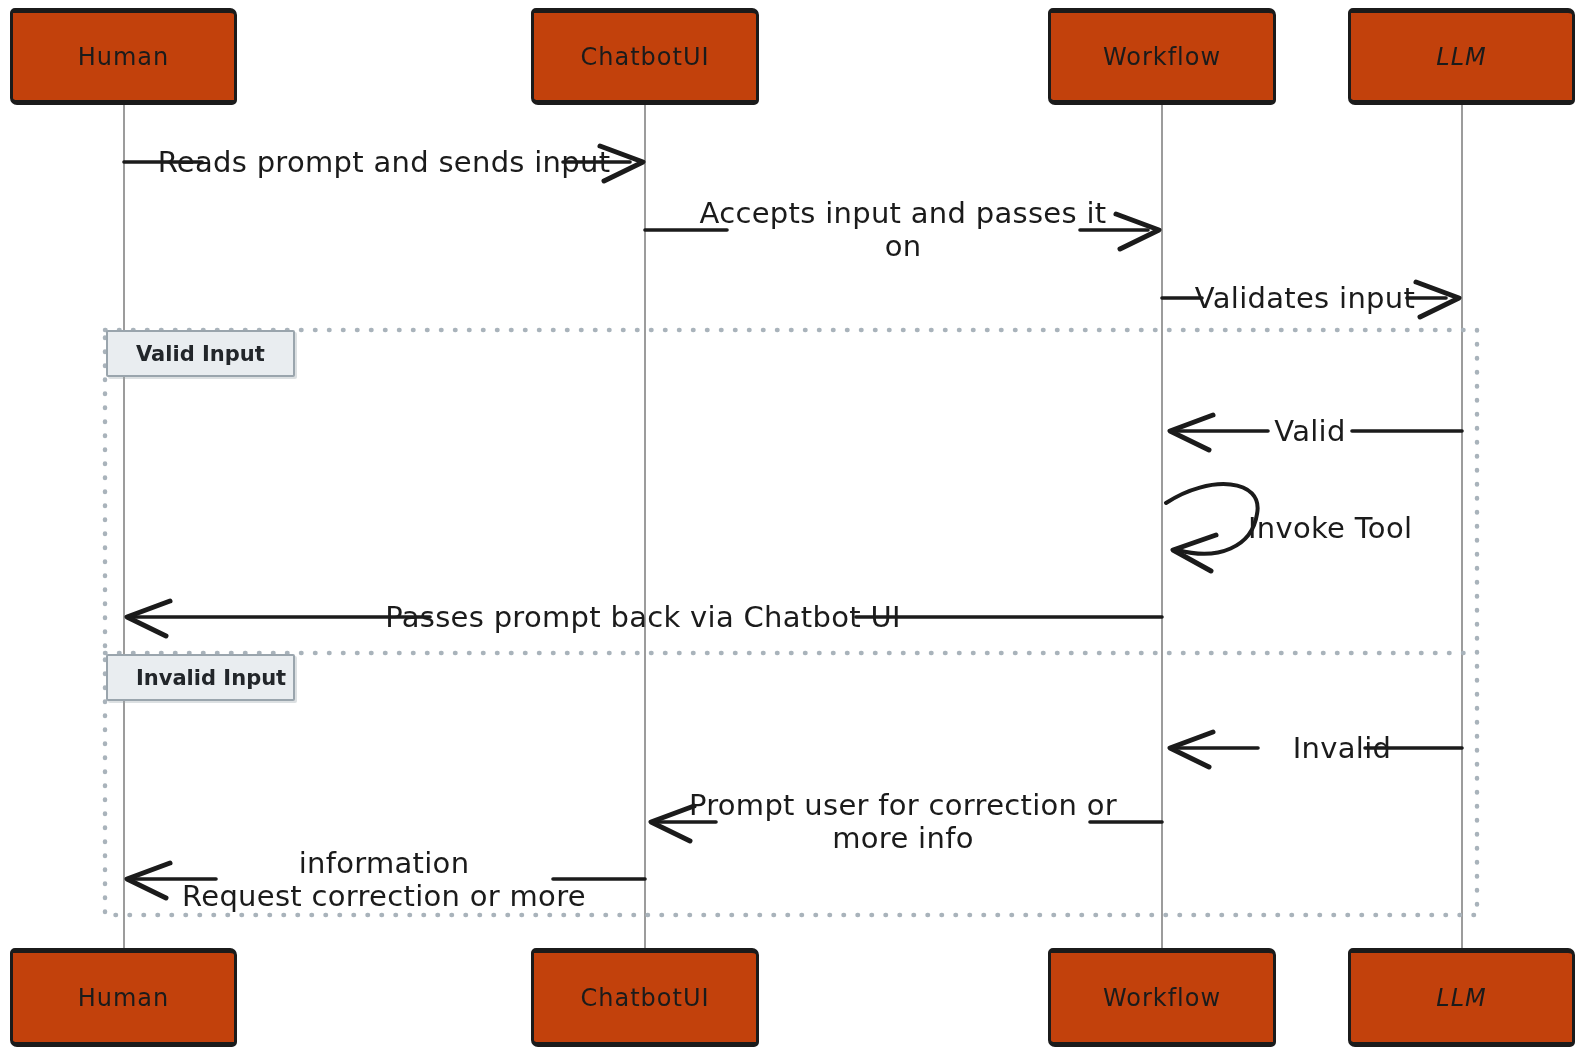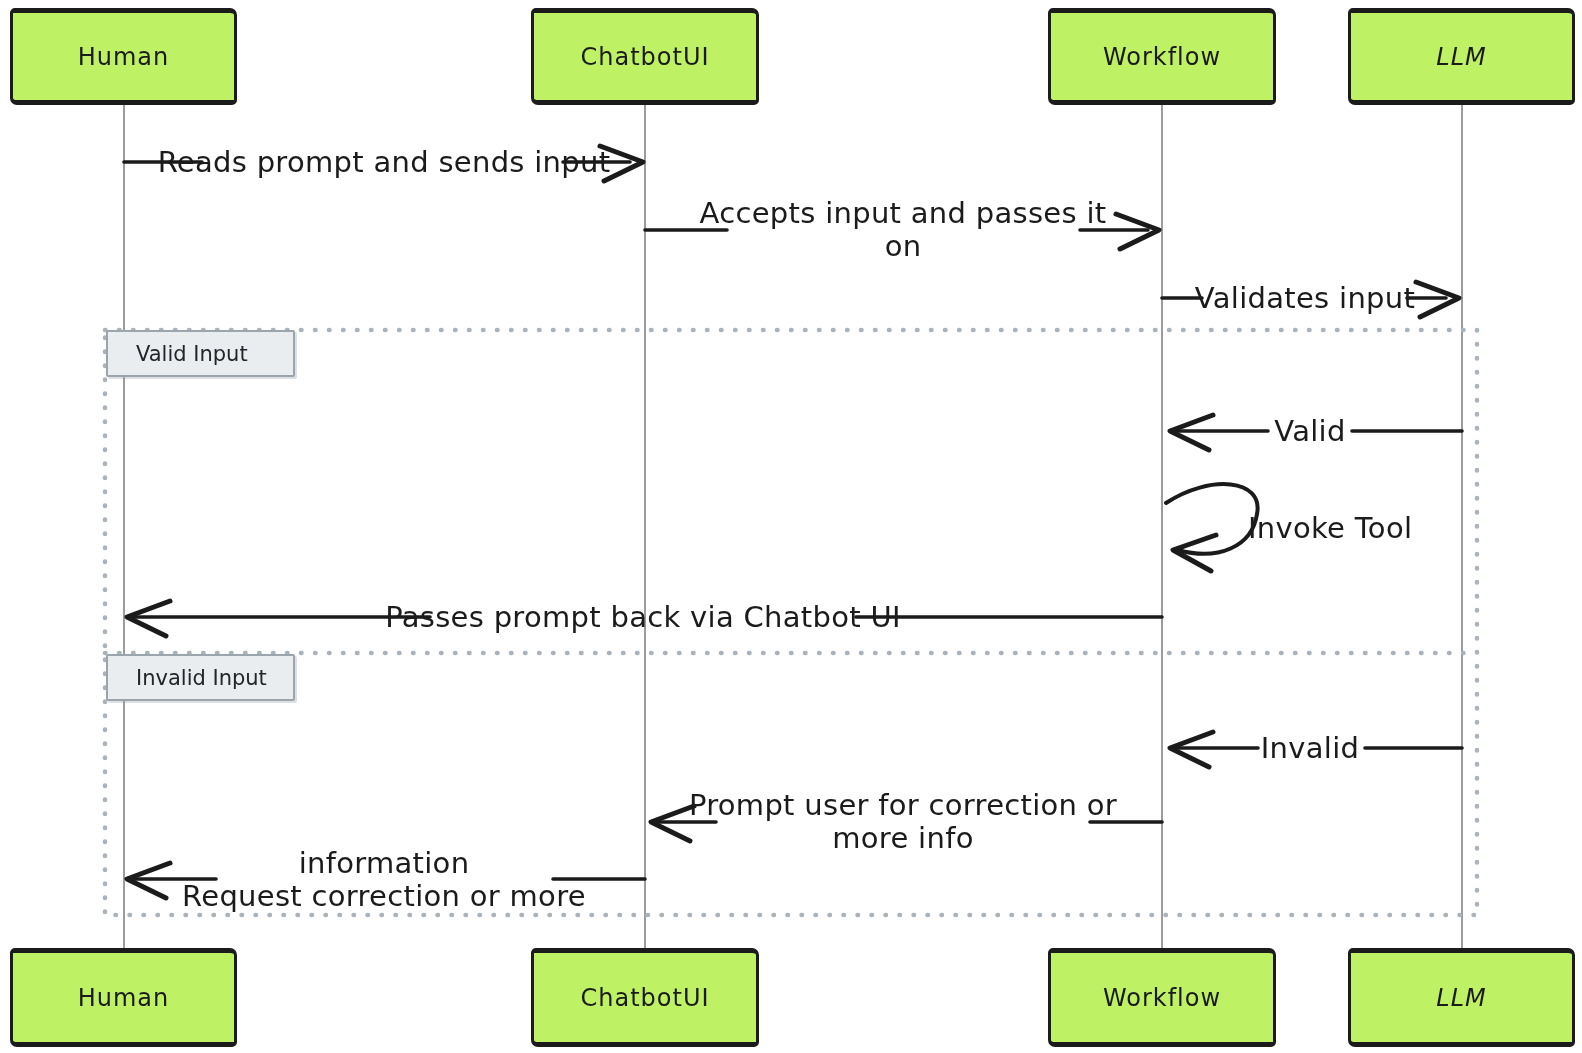--- a/index.html
+++ b/index.html
@@ -8,21 +8,21 @@
     width:1582px;height:1053px;
     background:#ffffff;
     font-family:"DejaVu Sans", sans-serif;
     color:#1b1b1b;
     overflow:hidden;
   }
   .stage svg{position:absolute;left:0;top:0;}
   
   .pbox{
     position:absolute;
-    background:#bef264;
+    background:#c2410c;
     border:3px solid #1b1b1b;
     border-top-width:5px;border-bottom-width:5px;
     border-radius:5px 7px 5px 7px;
     box-sizing:border-box;
     display:flex;align-items:center;justify-content:center;
     font-size:24px;letter-spacing:1px;
   }
   .pbox.italic span{font-style:italic;}
   
   .msg{
@@ -40,21 +40,21 @@
   
   .flabel{
     position:absolute;
     width:189px;height:47px;
     background:#e9edf0;
     border:2.5px solid #9aa5ad;
     box-sizing:border-box;
     box-shadow:2px 2px 0 rgba(154,165,173,0.35);
     display:flex;align-items:center;
     padding-left:28px;
-    font-size:21px;font-weight:normal;
+    font-size:21px;font-weight:bold;
     color:#22262a;
     border-radius:2px;
   }
 </style>
 </head>
 <body>
 
 <div class="stage">
 
   <svg width="1582" height="1053" viewBox="0 0 1582 1053">
@@ -152,21 +152,21 @@
   </div>
   <div class="msg" style="left:1310px;top:431px">
     <span>Valid</span>
   </div>
   <div class="msg loose" style="left:1248px;top:528px">
     <span>Invoke Tool</span>
   </div>
   <div class="msg" style="left:643px;top:617px">
     <span>Passes prompt back via Chatbot UI</span>
   </div>
-  <div class="msg" style="left:1310px;top:748px">
+  <div class="msg" style="left:1342px;top:748px">
     <span>Invalid</span>
   </div>
   <div class="msg" style="left:903px;top:822px">
     <span>Prompt user for correction or</span>
     <span>more info</span>
   </div>
   <div class="msg" style="left:384px;top:880px">
     <span>information</span>
     <span>Request correction or more</span>
   </div>

